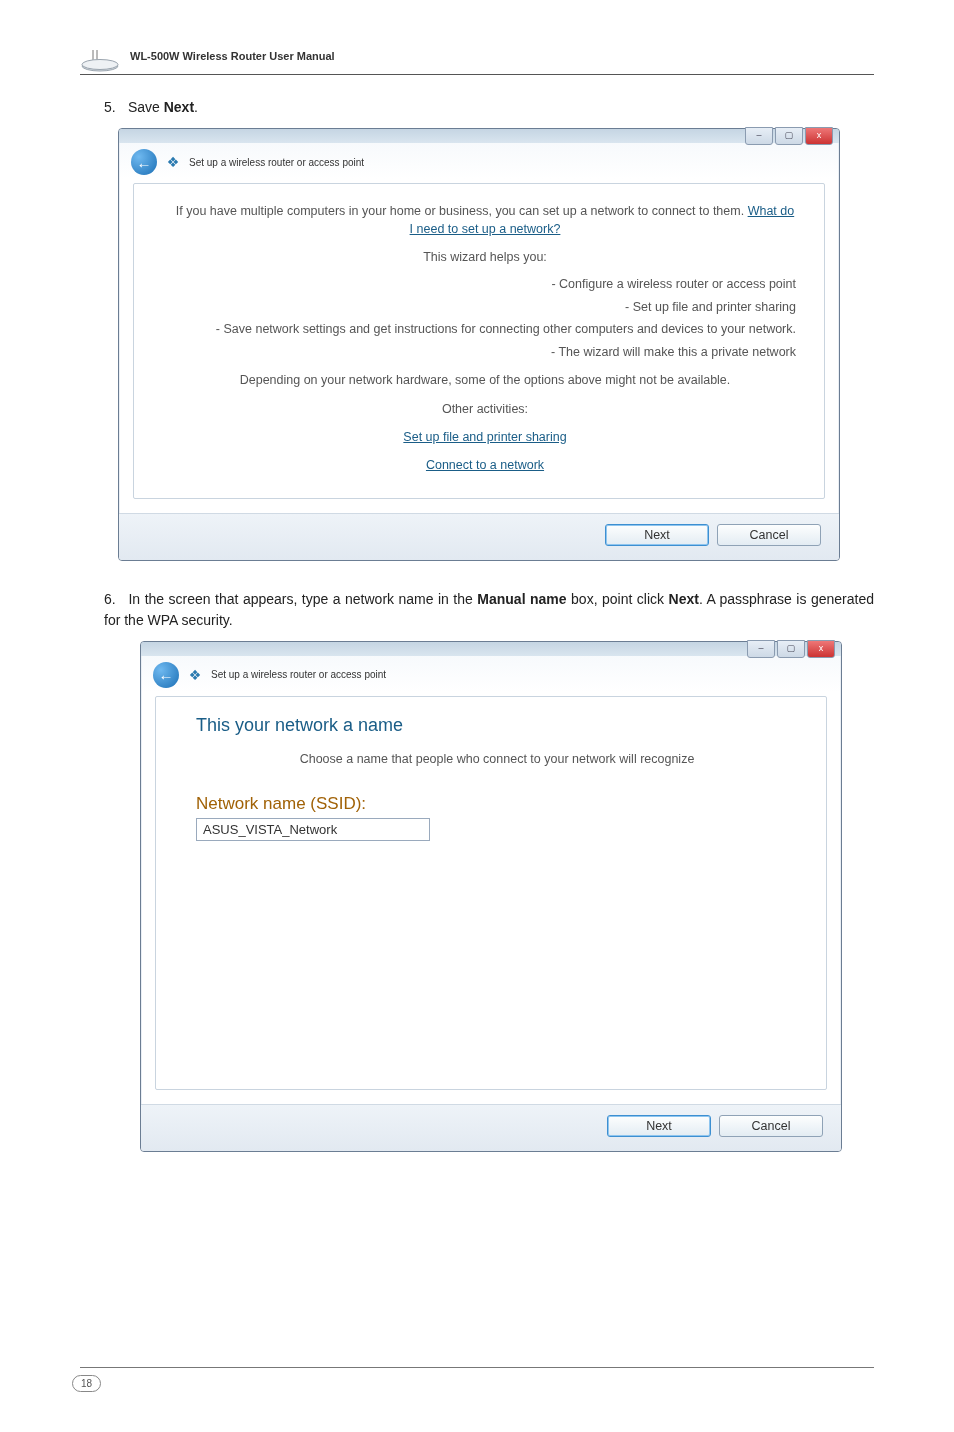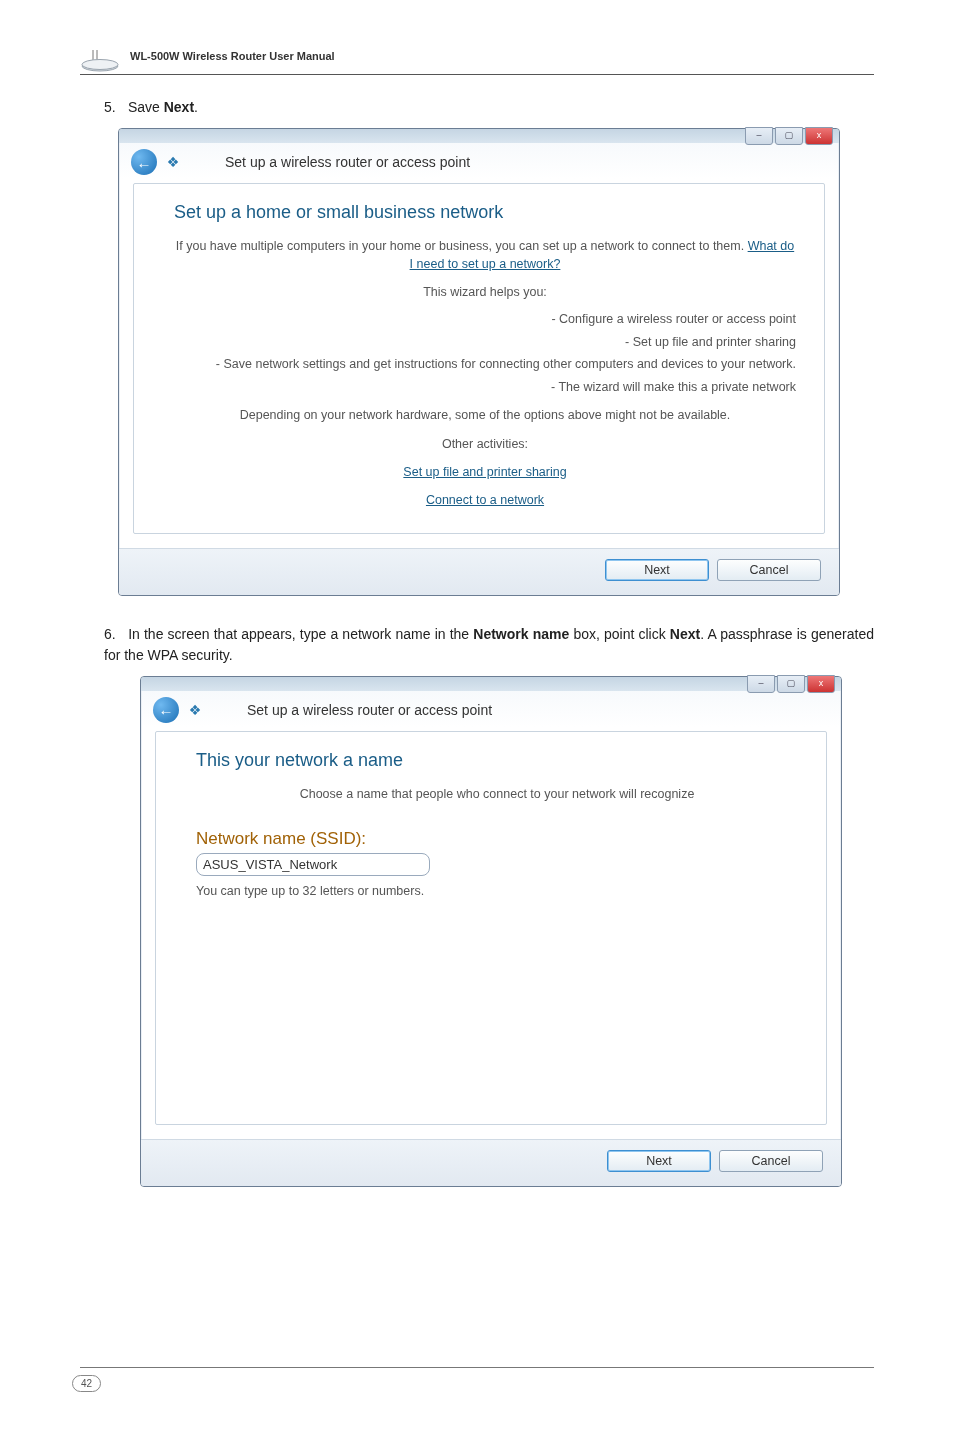--- a/index.html
+++ b/index.html
@@ -106,23 +106,22 @@
   .wiz-icon {
     width: 16px;
     height: 16px;
     display:inline-flex;
     align-items:center;
     justify-content:center;
     color:#2a7ab0;
     font-size:14px;
   }
   .nav-title {
-    font-size: 14px;
+    font-size: 10px;
     color: #333;
-    margin-left: 36px;
   }
   .content-box {
     margin: 0 14px 14px 14px;
     border: 1px solid #c9d4df;
     border-radius: 2px;
     background: #fff;
     padding: 18px 28px 14px 40px;
   }
   .content-box.tall { min-height: 360px; }
   .wiz-heading {
@@ -158,21 +157,21 @@
   .input-label {
     font-size: 17px;
     color: #a16207;
     margin: 26px 0 4px 0;
   }
   .text-input {
     width: 220px;
     padding: 3px 6px;
     font-size: 13px;
     border: 1px solid #9aaabd;
-    border-radius: 8px;
+    border-radius: 0;
     background: #fff;
     color:#333;
   }
   .hint {
     font-size: 12.5px;
     color: #555;
     margin-top: 8px;
   }
   .button-row {
     display:flex;
@@ -249,21 +248,20 @@
       </div>
     </div>
     <div class="nav-row">
       <div class="back-circle">
           <span>←</span>
         </div>
       <span class="wiz-icon">❖</span>
       <span class="nav-title">Set up a wireless router or access point</span>
     </div>
     <div class="content-box">
-      <h2 class="wiz-heading">Set up a home or small business network</h2>
       <p class="body-text">
         <span>If you have multiple computers in your home or business, you can set up a network to connect to them.  </span><span class="link">What do I need to set up a network?</span>
       </p>
       <p class="body-text">This wizard helps you:</p>
       <ul class="bullets">
         <li>- Configure a wireless router or access point</li>
         <li>- Set up file and printer sharing</li>
         <li>- Save network settings and get instructions for connecting other computers and devices to your network.</li>
         <li>- The wizard will make this a private network</li>
       </ul>
@@ -273,21 +271,21 @@
       <p class="body-text"><span class="link">Connect to a network</span></p>
     </div>
     <div class="button-row">
       <div class="vbtn default">Next</div>
       <div class="vbtn">Cancel</div>
     </div>
   </div>
 
   <p class="step">
     <span class="step-num">6.</span>
-    <span>In the screen that appears, type a network name in the </span><span class="bold">Network name</span><span> box, point click </span><span class="bold">Next</span><span>. A passphrase is generated for the WPA security.</span>
+    <span>In the screen that appears, type a network name in the </span><span class="bold">Manual name</span><span> box, point click </span><span class="bold">Next</span><span>. A passphrase is generated for the WPA security.</span>
   </p>
 
   <div class="window" style="margin-left:60px;width:700px;">
     <div class="titlebar-spacer">
       <div class="win-buttons">
         <div class="win-btn">–</div>
         <div class="win-btn">▢</div>
         <div class="win-btn close">x</div>
       </div>
     </div>
@@ -296,24 +294,23 @@
           <span>←</span>
         </div>
       <span class="wiz-icon">❖</span>
       <span class="nav-title">Set up a wireless router or access point</span>
     </div>
     <div class="content-box tall">
       <h2 class="wiz-heading">This your network a name</h2>
       <p class="body-text">Choose a name that people who connect to your network will recognize</p>
       <p class="input-label">Network name (SSID):</p>
       <input class="text-input" type="text" value="ASUS_VISTA_Network" style="">
-      <p class="hint">You can type up to 32 letters or numbers.</p>
     </div>
     <div class="button-row">
       <div class="vbtn default">Next</div>
       <div class="vbtn">Cancel</div>
     </div>
   </div>
 
   <div class="page-rule"></div>
-  <div class="page-num">42</div>
+  <div class="page-num">18</div>
 
 </div>
 
 </body></html>

